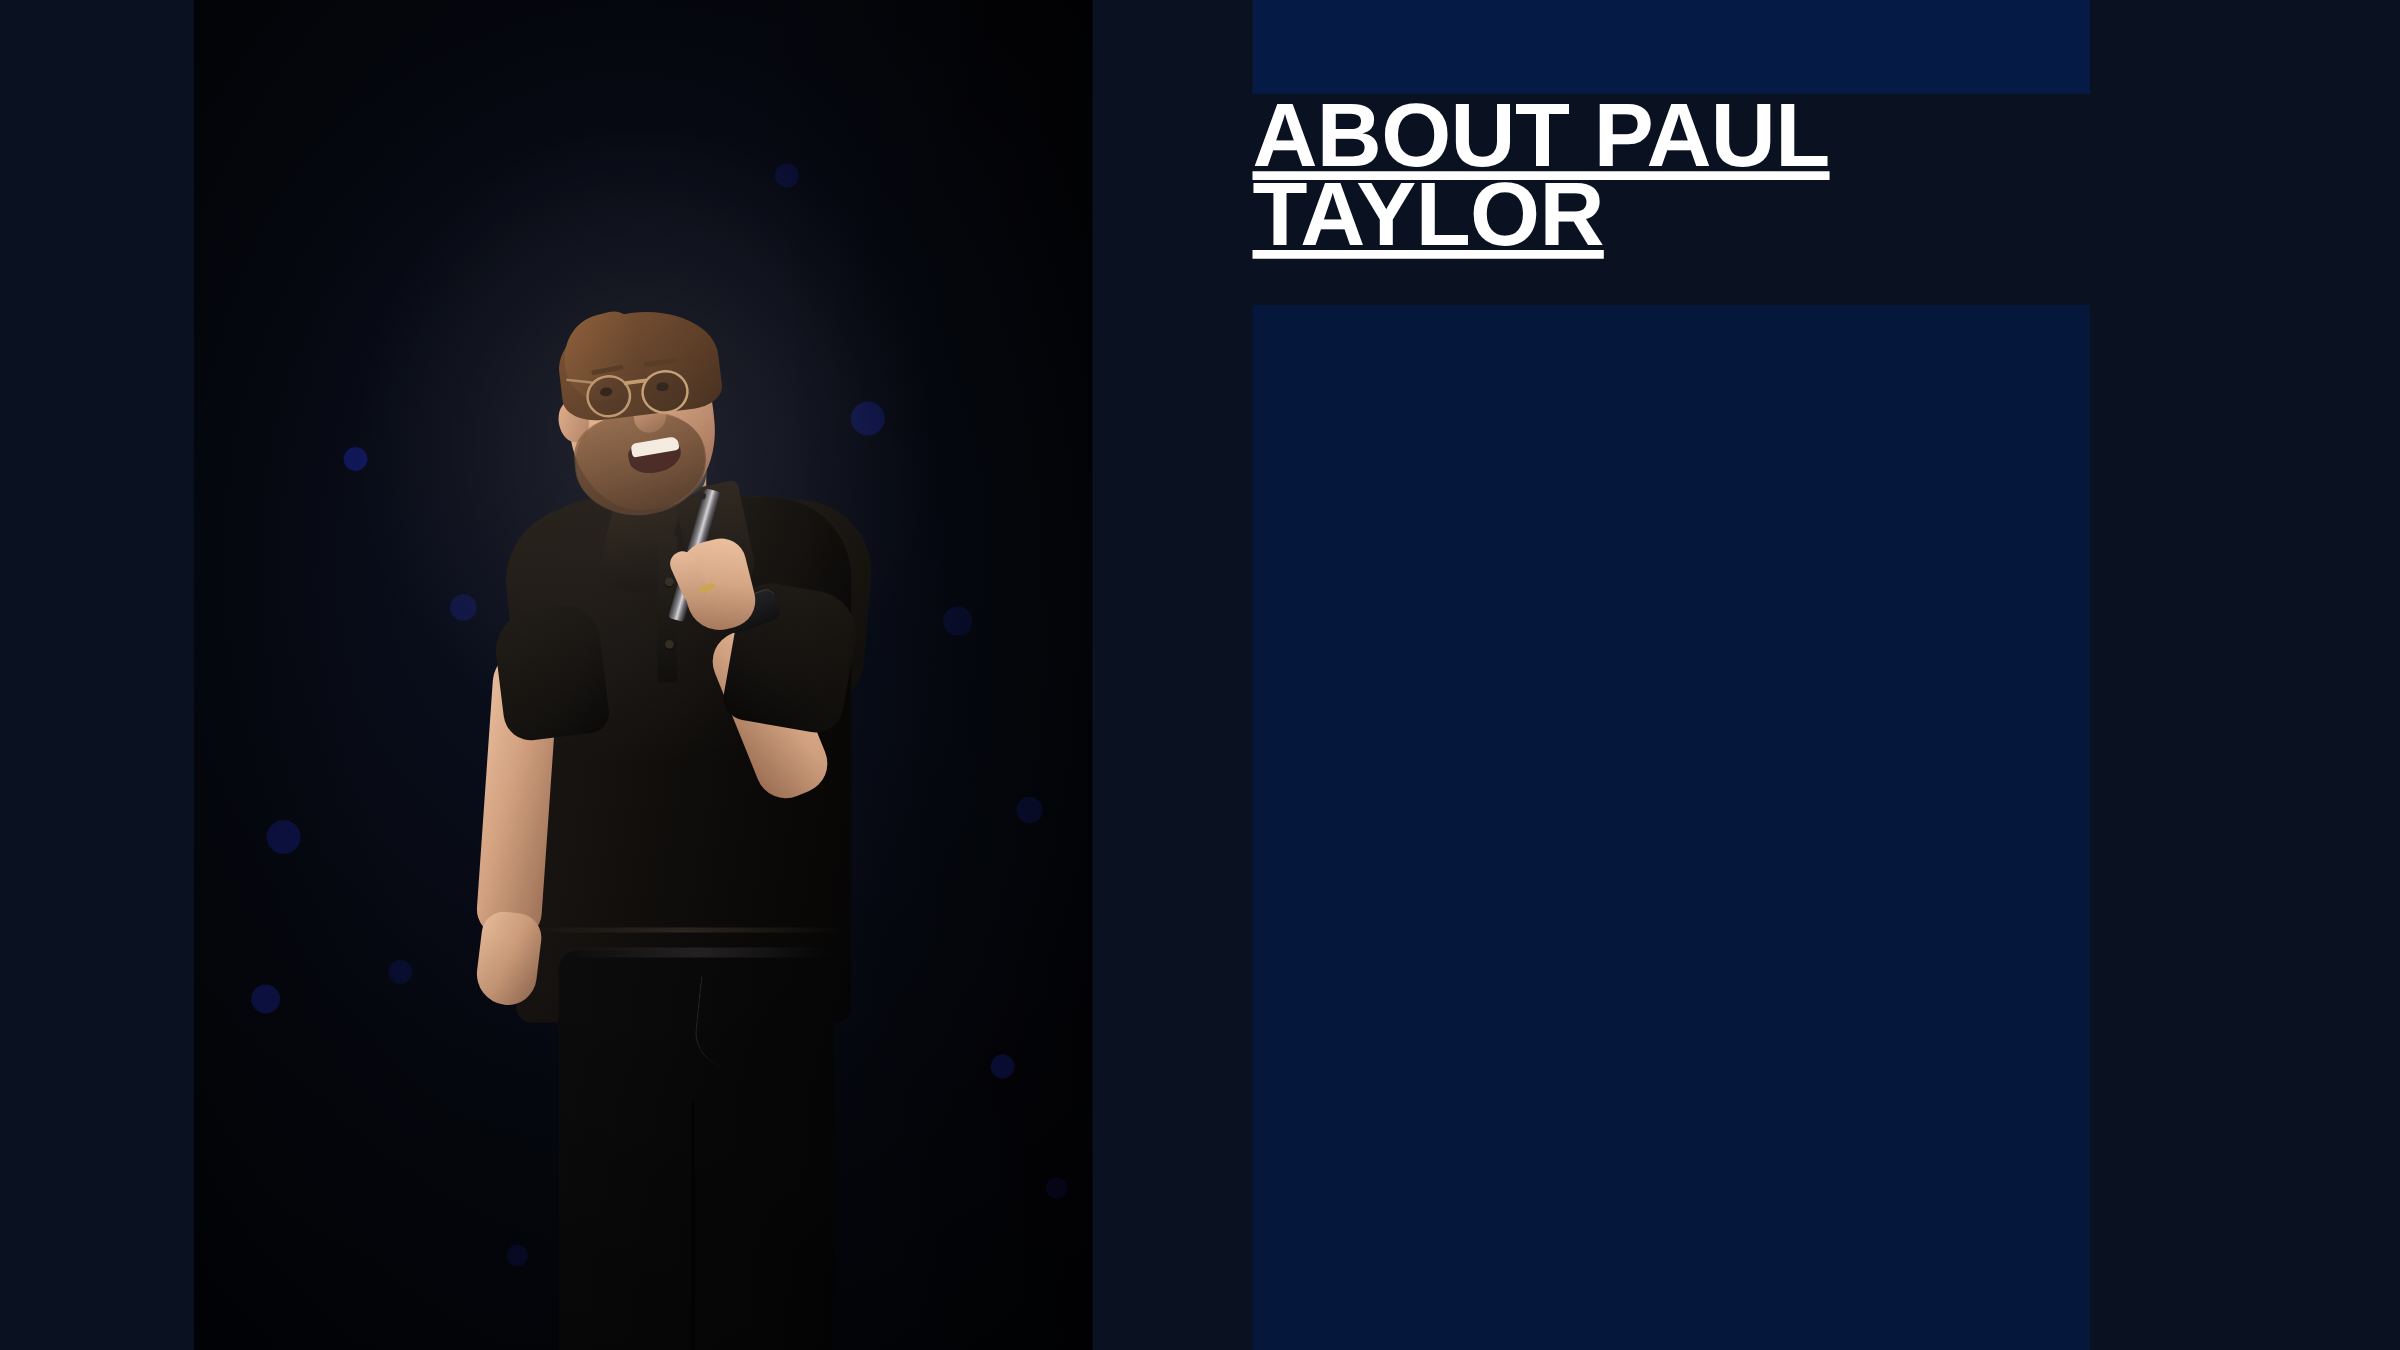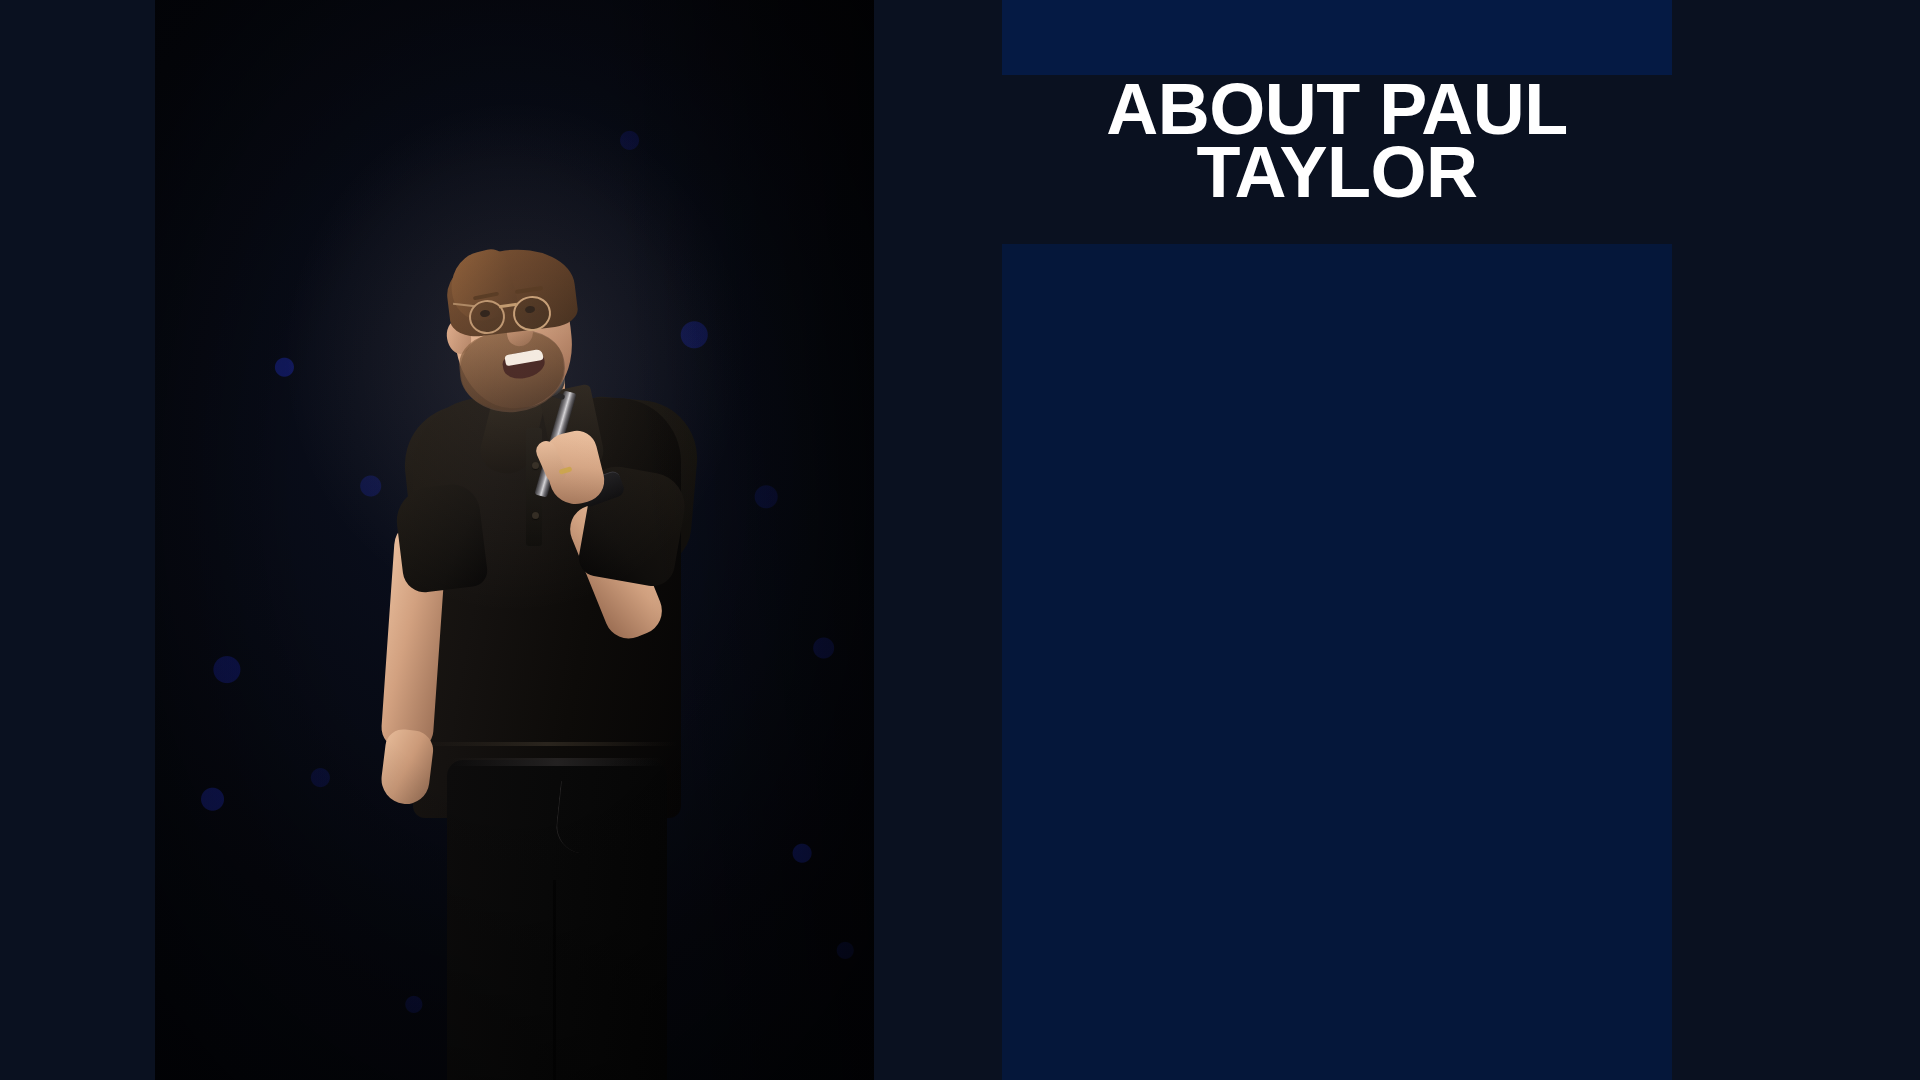--- a/index.html
+++ b/index.html
@@ -163,21 +163,21 @@
   .keylight{position:absolute;left:0;top:0;width:719px;height:1080px;
     background:radial-gradient(ellipse 46% 34% at 50% 33%, rgba(255,222,190,.10) 0%, rgba(0,0,0,0) 70%);}
   .shadowwrap{position:absolute;left:0;top:0;width:719px;height:1080px;
     background:linear-gradient(265deg, rgba(0,0,0,.55) 0%, rgba(0,0,0,0) 34%);}
 
   
   .topbar{position:absolute;left:1002px;top:0;width:670px;height:75px;background:#051a44;}
   .title{
     position:absolute;left:1002px;top:78px;width:670px;
     color:#ffffff;font-weight:bold;font-size:72px;line-height:.87;
-    text-align:center;letter-spacing:-.5px;
+    letter-spacing:-.5px;text-decoration:underline;
   }
   .panel{position:absolute;left:1002px;top:244px;width:670px;height:836px;background:#05173a;}
 </style>
 </head>
 <body>
 
 <div id="slide">
 
   <div class="photo">
     <div class="fig">

